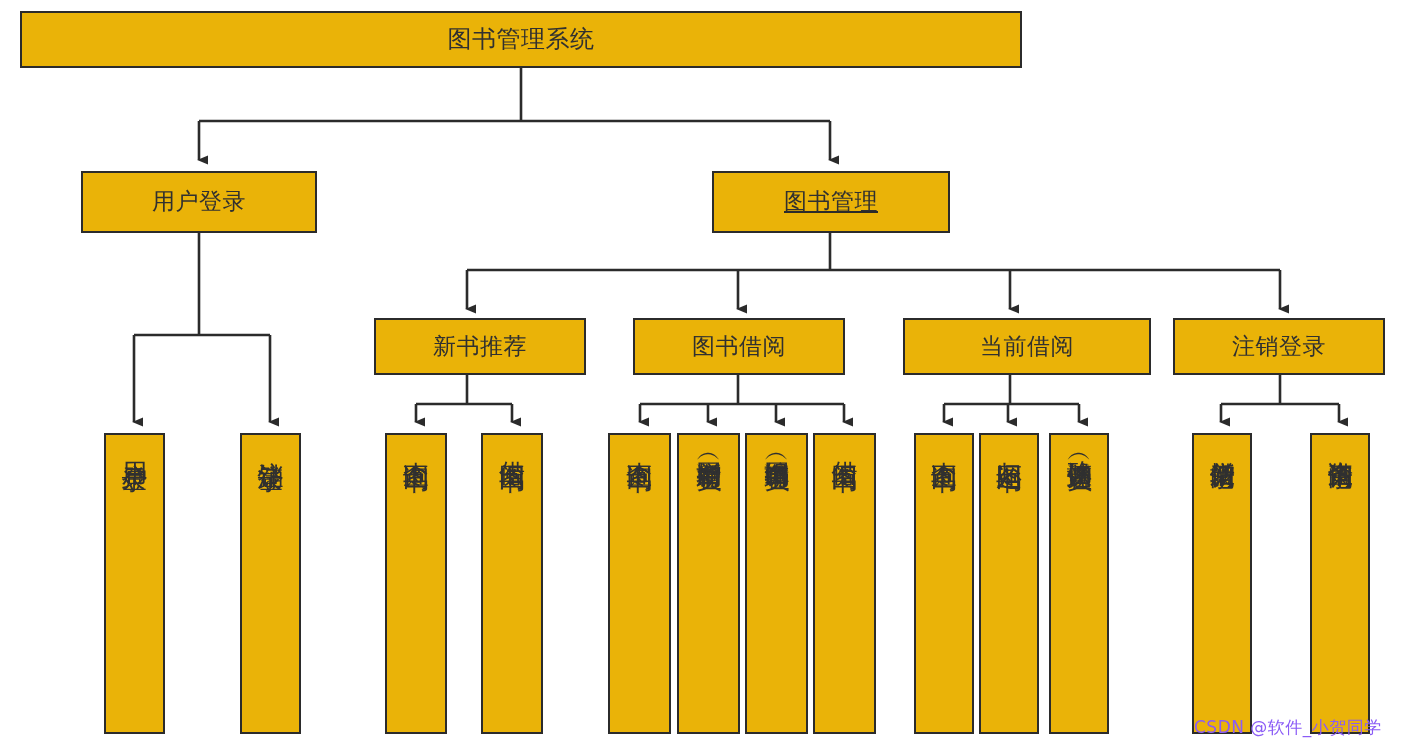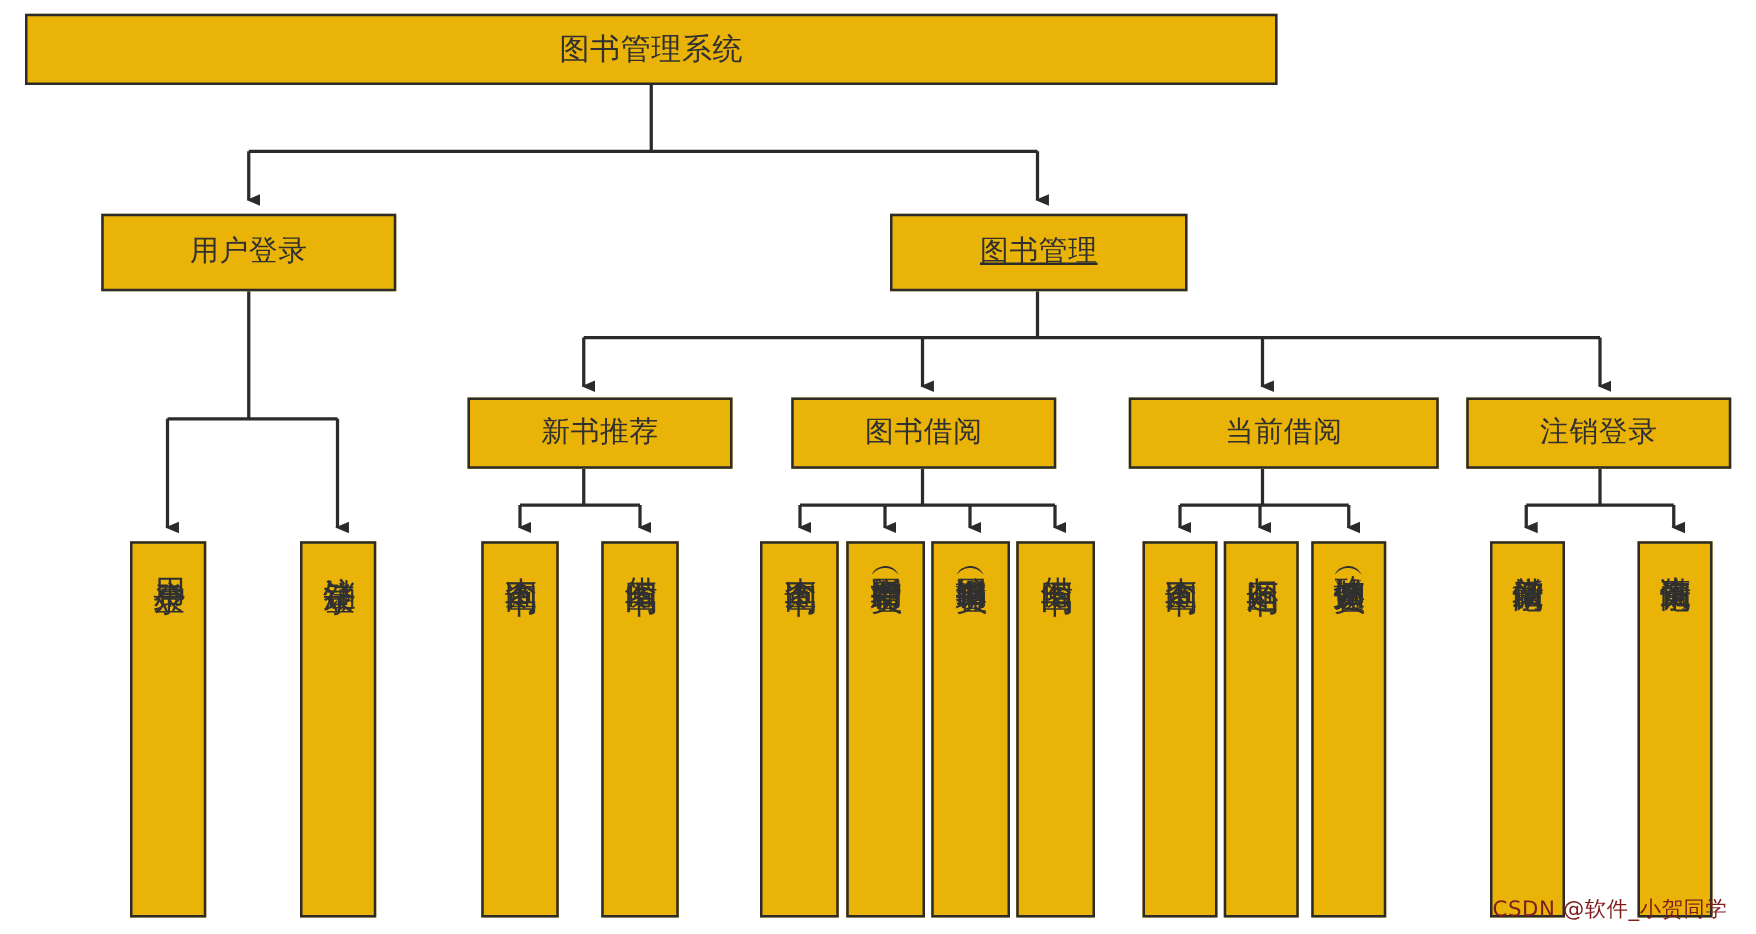--- a/index.html
+++ b/index.html
@@ -55,21 +55,21 @@
     line-height:1.04;
     letter-spacing:2px;
     white-space:nowrap;
   }
   .node.vert.tall-text .lbl{
     font-size:25px;
     letter-spacing:1px;
   }
   .watermark{
     position:absolute;
-    color:#7f1d1d;
+    color:#8b5cf6;
     font-size:17px;
     letter-spacing:0.5px;
     white-space:nowrap;
     user-select:none;
   }
 </style>
 </head>
 <body>
 
 <div id="canvas">

